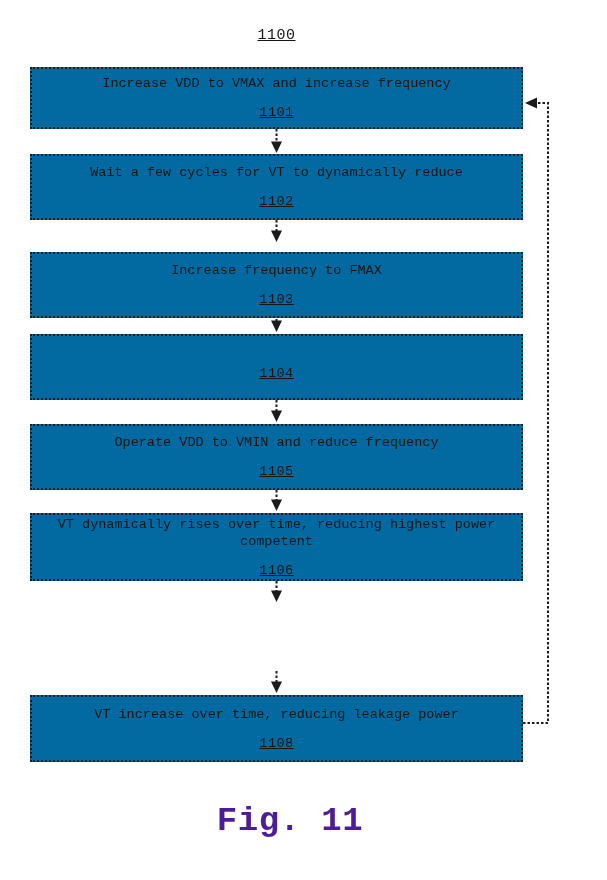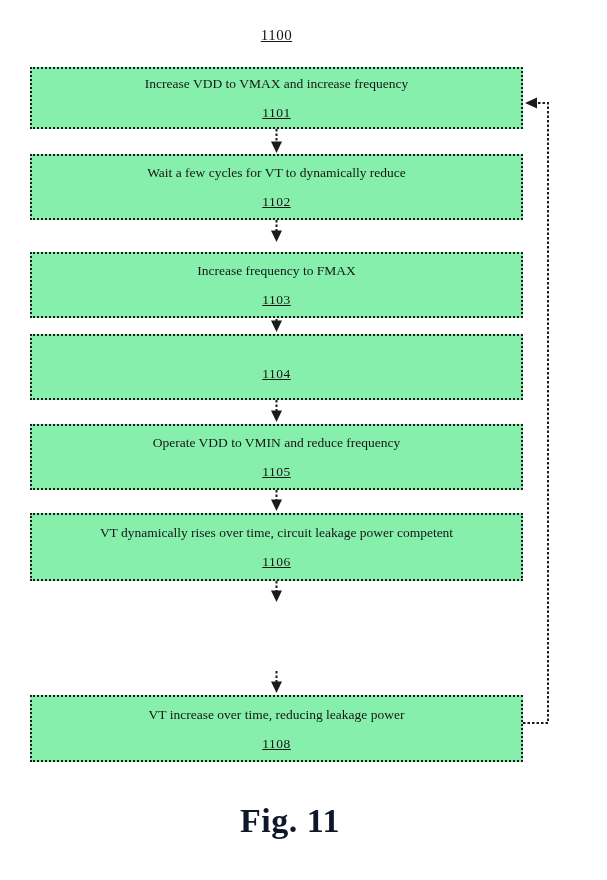--- a/index.html
+++ b/index.html
@@ -1,41 +1,41 @@
 <!DOCTYPE html>
 <html><head>
 <meta charset="utf-8">
 <style>
   html,body{margin:0;padding:0;background:#ffffff;}
   .canvas{
     position:relative;
     width:558px;height:880px;
     background:#ffffff;
-    font-family:Liberation Serif, serif;
+    font-family:Liberation Mono, monospace;
     color:#161616;
     overflow:hidden;
   }
   .diagram-label{
     position:absolute;
     left:30px;width:493px;top:27px;
     text-align:center;
     font-size:15px;
     letter-spacing:.5px;
     text-decoration:underline;
     color:#161616;
   }
   .connectors{
     position:absolute;left:0;top:0;
   }
   .step{
     position:absolute;
     left:30px;width:493px;
     box-sizing:border-box;
     border:2px dotted #1b1b1b;
-    background:#86efac;
+    background:#0369a1;
     display:flex;flex-direction:column;
     align-items:center;justify-content:center;
     text-align:center;
     padding:2px 14px;
   }
   .step-label{
     font-size:13.5px;
     line-height:17px;
     color:#161616;
   }
@@ -47,21 +47,21 @@
     color:#161616;
     margin-top:12px;
   }
   .fig-caption{
     position:absolute;
     left:30px;width:520px;top:802px;
     text-align:center;
     font-size:34px;
     font-weight:bold;
     letter-spacing:.5px;
-    color:#0f172a;
+    color:#4c1d95;
   }
 </style>
 </head>
 <body>
 
 <div class="canvas">
 
   <div class="diagram-label">1100</div>
 
   <svg class="connectors" width="607" height="880" viewBox="0 0 607 880">
@@ -105,21 +105,21 @@
   <div class="step" style="top:334px;height:66px">
     <span class="step-ref">1104</span>
   </div>
 
   <div class="step" style="top:424px;height:66px">
     <span class="step-label">Operate VDD to VMIN and reduce frequency</span>
     <span class="step-ref">1105</span>
   </div>
 
   <div class="step" style="top:513px;height:68px">
-    <span class="step-label">VT dynamically rises over time, circuit leakage power competent</span>
+    <span class="step-label">VT dynamically rises over time, reducing highest power competent</span>
     <span class="step-ref">1106</span>
   </div>
 
 
   <div class="step" style="top:695px;height:67px">
     <span class="step-label">VT increase over time, reducing leakage power</span>
     <span class="step-ref">1108</span>
   </div>
 
   <div class="fig-caption">Fig. 11</div>

